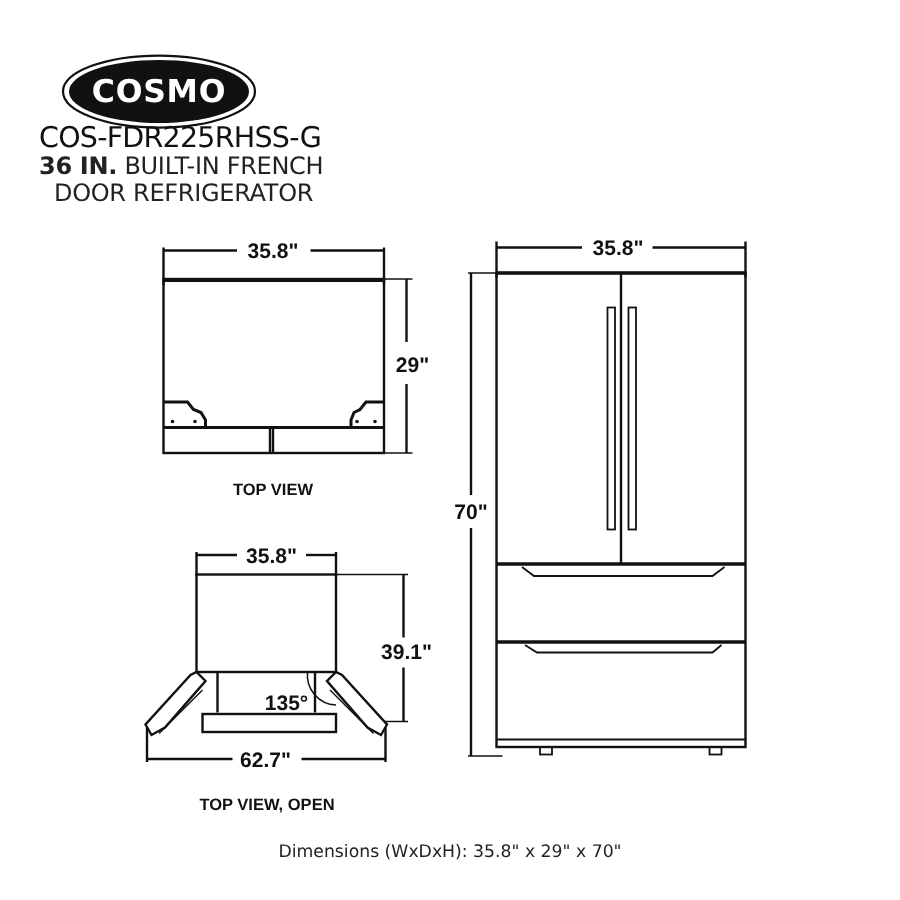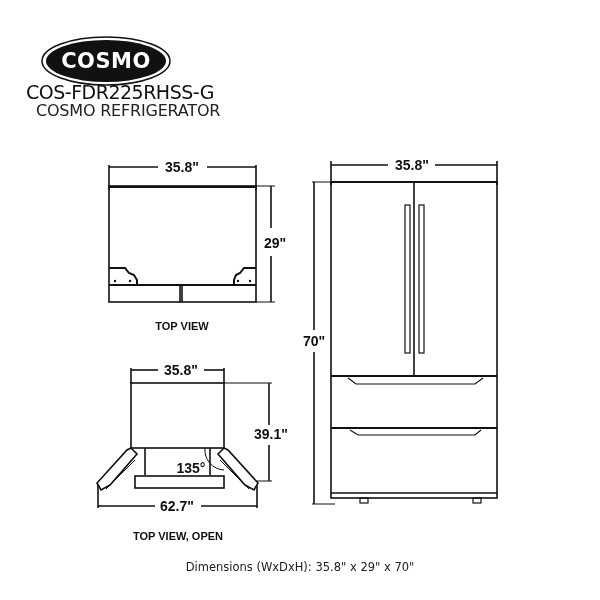--- a/index.html
+++ b/index.html
@@ -24,21 +24,22 @@
 <div class="logo">
   <svg width="130" height="50" viewBox="0 0 130 50">
     <ellipse cx="65" cy="25" rx="64" ry="24" fill="#fff" stroke="#111" stroke-width="1.5"></ellipse>
     <ellipse cx="65" cy="25" rx="60" ry="21" fill="#111"></ellipse>
     <text x="65" y="32" text-anchor="middle" fill="#fff" font-family="DejaVu Sans, sans-serif" font-size="21" font-weight="bold" letter-spacing="0.5">COSMO</text>
   </svg>
 </div>
 
 <div class="model">COS-FDR225RHSS-G</div>
 <div class="subtitle">
-  <div style="padding-left:10px">COSMO REFRIGERATOR</div>
+  <div><b>36 IN.</b><span> BUILT-IN FRENCH</span></div>
+  <div style="padding-left:10px">DOOR REFRIGERATOR</div>
 </div>
 
 <svg class="diagram" viewBox="0 0 600 600">
   <g fill="none" stroke="#111" stroke-width="1.6">
 
     <g>
       <line x1="109" y1="165" x2="109" y2="190"></line>
       <line x1="256" y1="165" x2="256" y2="190"></line>
       <line x1="109" y1="167" x2="158" y2="167"></line>
       <line x1="207" y1="167" x2="256" y2="167"></line>

